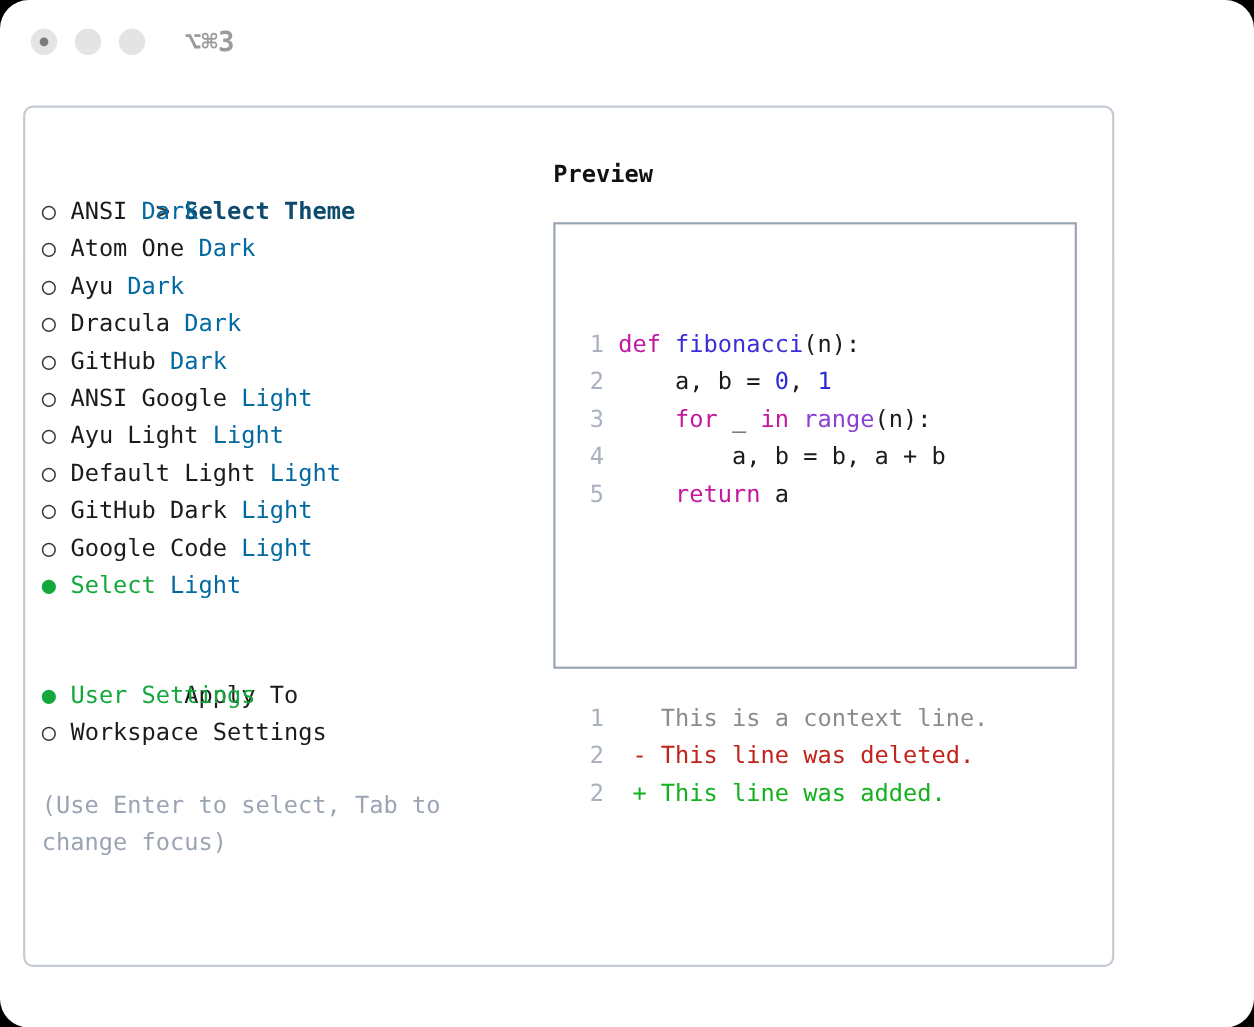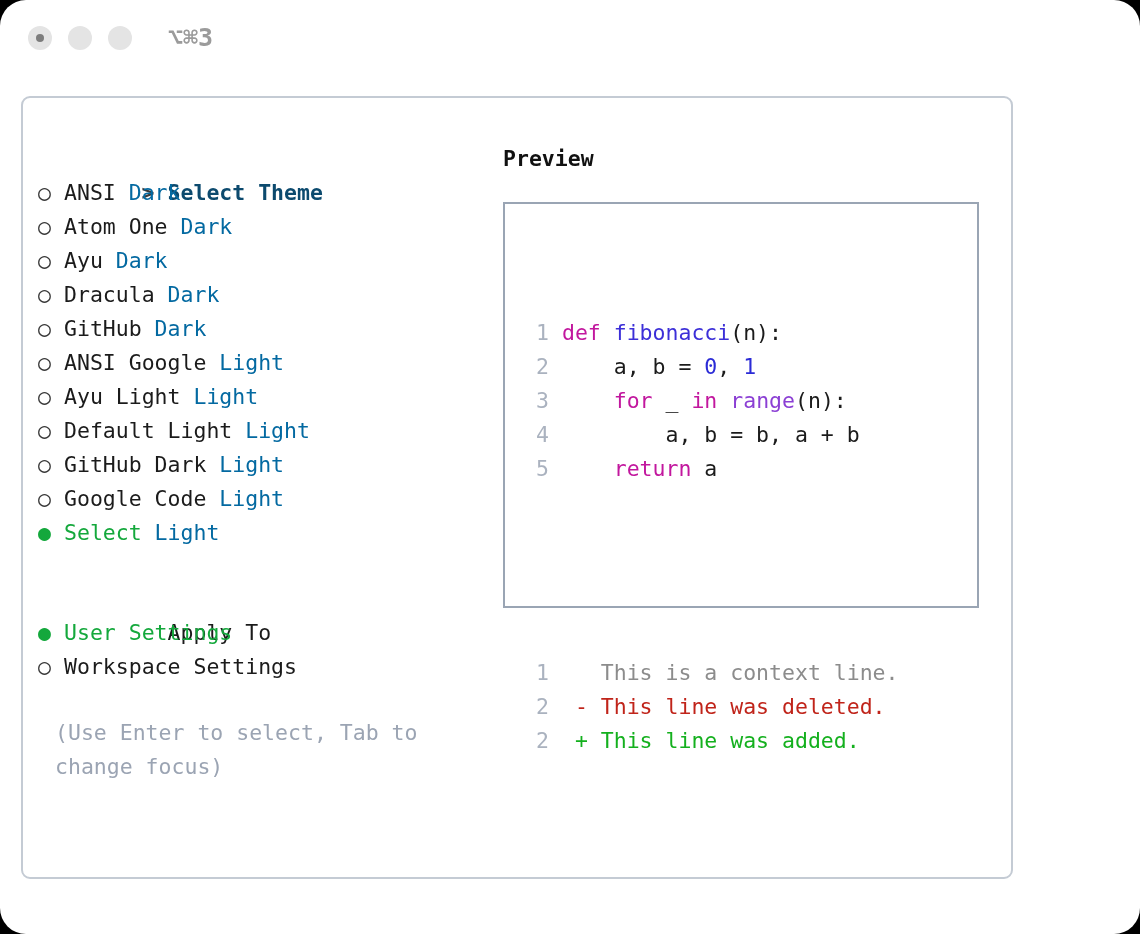--- a/index.html
+++ b/index.html
@@ -102,21 +102,21 @@
   }
   .badge { color: #0369a1; }
   .name  { color: #1b1b1b; }
 
   #apply-header {
     margin-top: 32px;
   }
 
   #hint {
     position: absolute;
-    left: 32px;
+    left: 15px;
     top: 618px;
     width: 420px;
     font-size: 21.5px;
     line-height: 34px;
     color: #9ba4b3;
     white-space: pre-wrap;
   }
 
   
   #right-col {
@@ -138,21 +138,21 @@
     top: 60px;
     width: 476px;
     height: 406px;
     border: 2px solid #9aa5b4;
     box-sizing: border-box;
     background: #ffffff;
   }
   #code {
     position: absolute;
     left: 18px;
-    top: 44px;
+    top: 25px;
     font-size: 21.5px;
     line-height: 34px;
     white-space: pre;
   }
   .cline { white-space: pre; }
   .lno {
     color: #aab2bf;
     display: inline-block;
     width: 26px;
     text-align: right;

